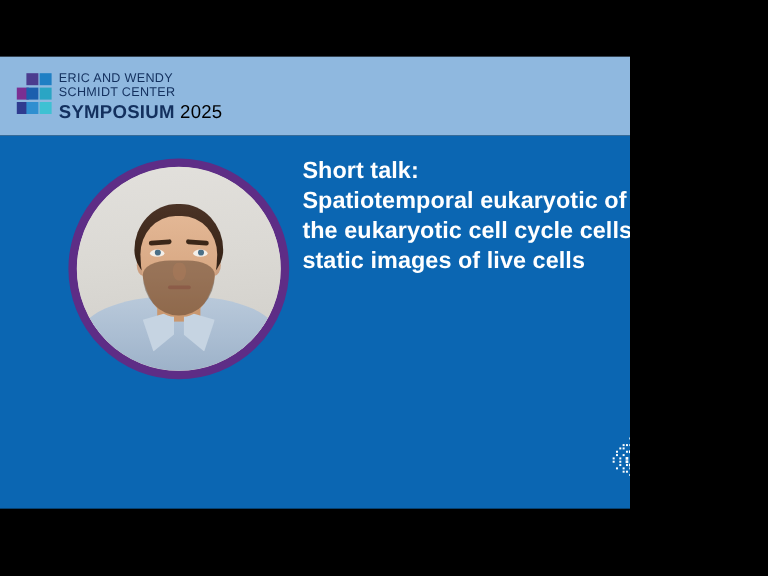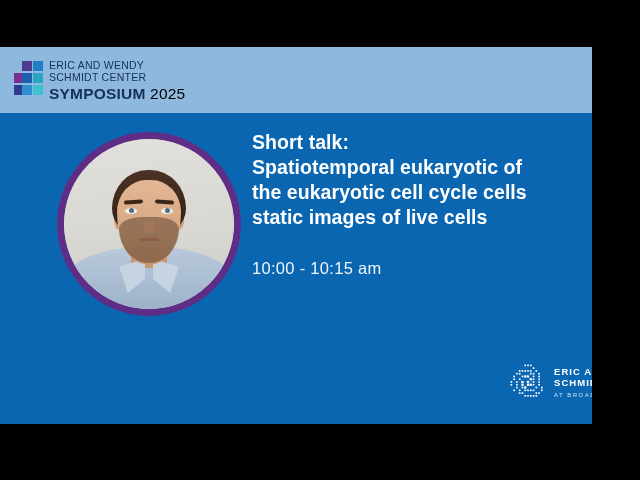--- a/index.html
+++ b/index.html
@@ -7,21 +7,21 @@
     margin: 0;
     padding: 0;
     background: #000;
   }
   body {
     font-family: "Liberation Sans", sans-serif;
   }
 
   .frame {
     position: relative;
-    width: 592px;
+    width: 525px;
     height: 480px;
     background: #000000;
     overflow: hidden;
   }
 
   
   .bar-top {
     position: absolute;
     left: 0; top: 0;
     width: 640px; height: 47px;
@@ -367,21 +367,20 @@
 
   <div class="content">
     <div class="talk-title">
       <div>Short talk:</div>
       <div>Spatiotemporal eukaryotic of</div>
       <div>the eukaryotic cell cycle cells</div>
       <div>static images of live cells</div>
     </div>
 
 
-    <div class="talk-time">10:00 - 10:15 am</div>
   </div>
 
   <div class="ewsc-logo">
     <svg class="ewsc-mark" viewBox="0 0 36 36">
       <g fill="#ffffff" id="swirl-dots">
           <rect x="14.40" y="0.55" width="1.66" height="1.66"></rect>
           <rect x="17.17" y="0.55" width="1.66" height="1.66"></rect>
           <rect x="19.94" y="0.55" width="1.66" height="1.66"></rect>
           <rect x="22.71" y="3.32" width="1.66" height="1.66"></rect>
           <rect x="8.86" y="6.09" width="1.66" height="1.66"></rect>

